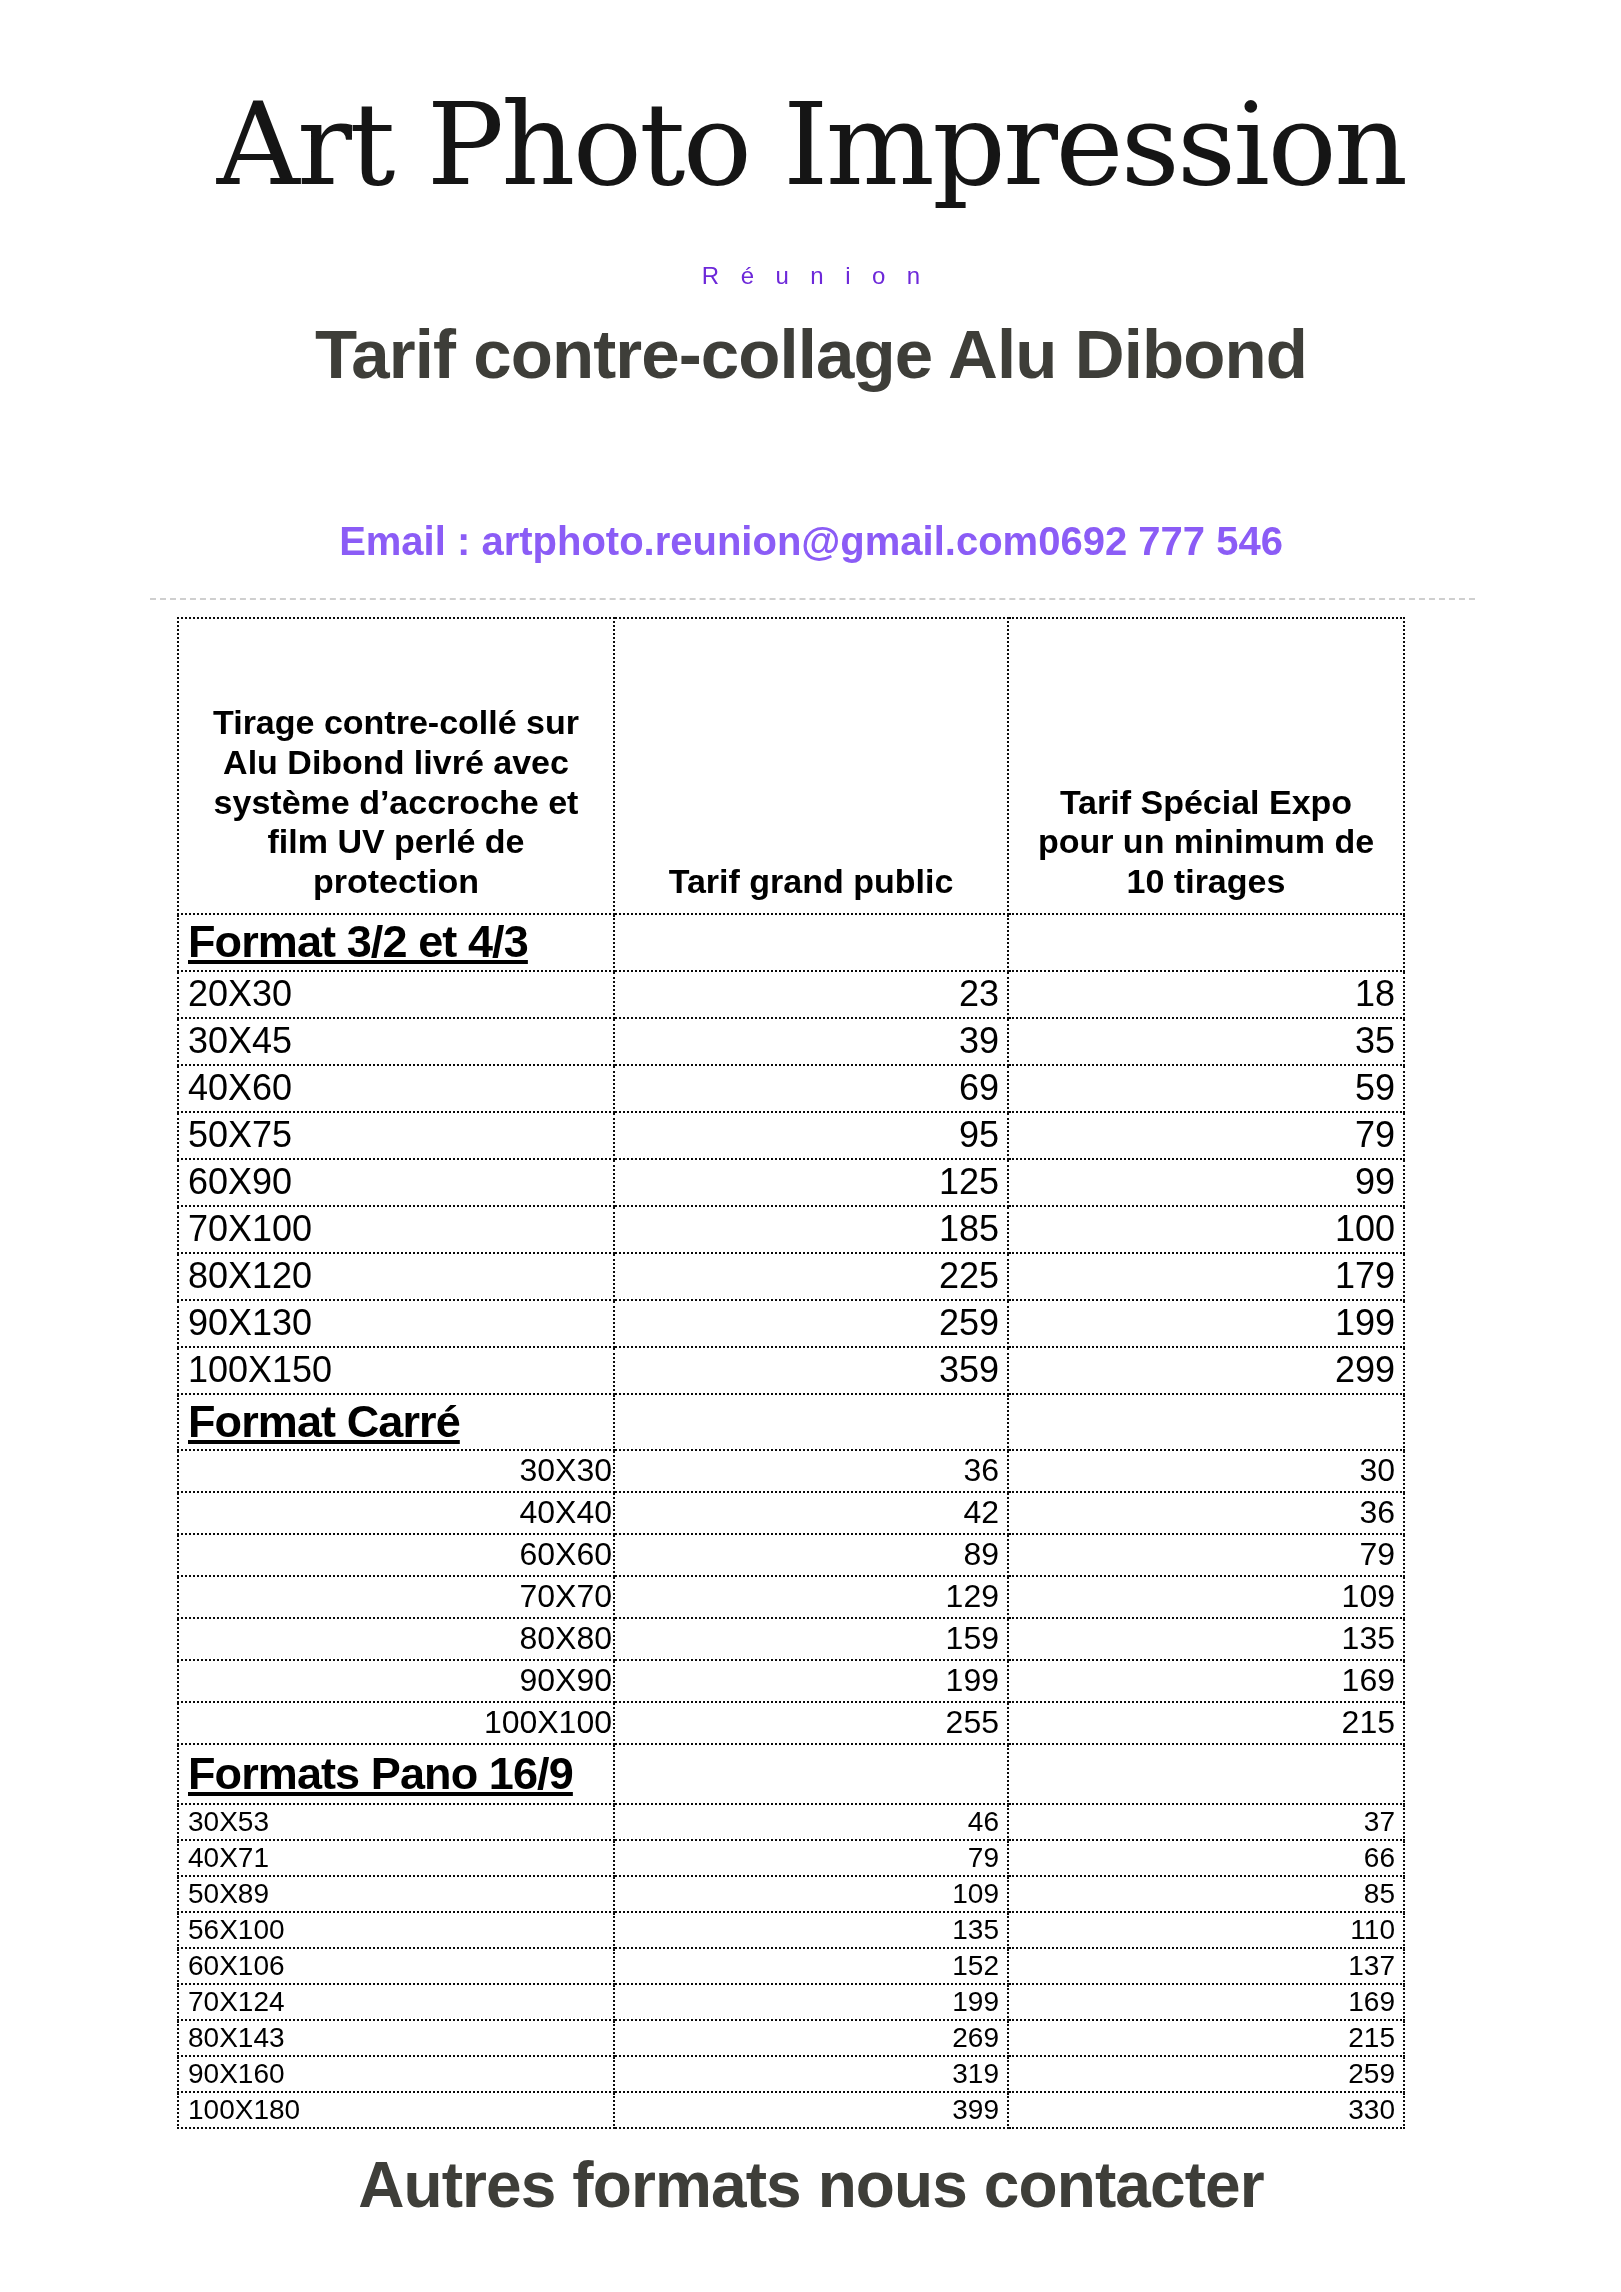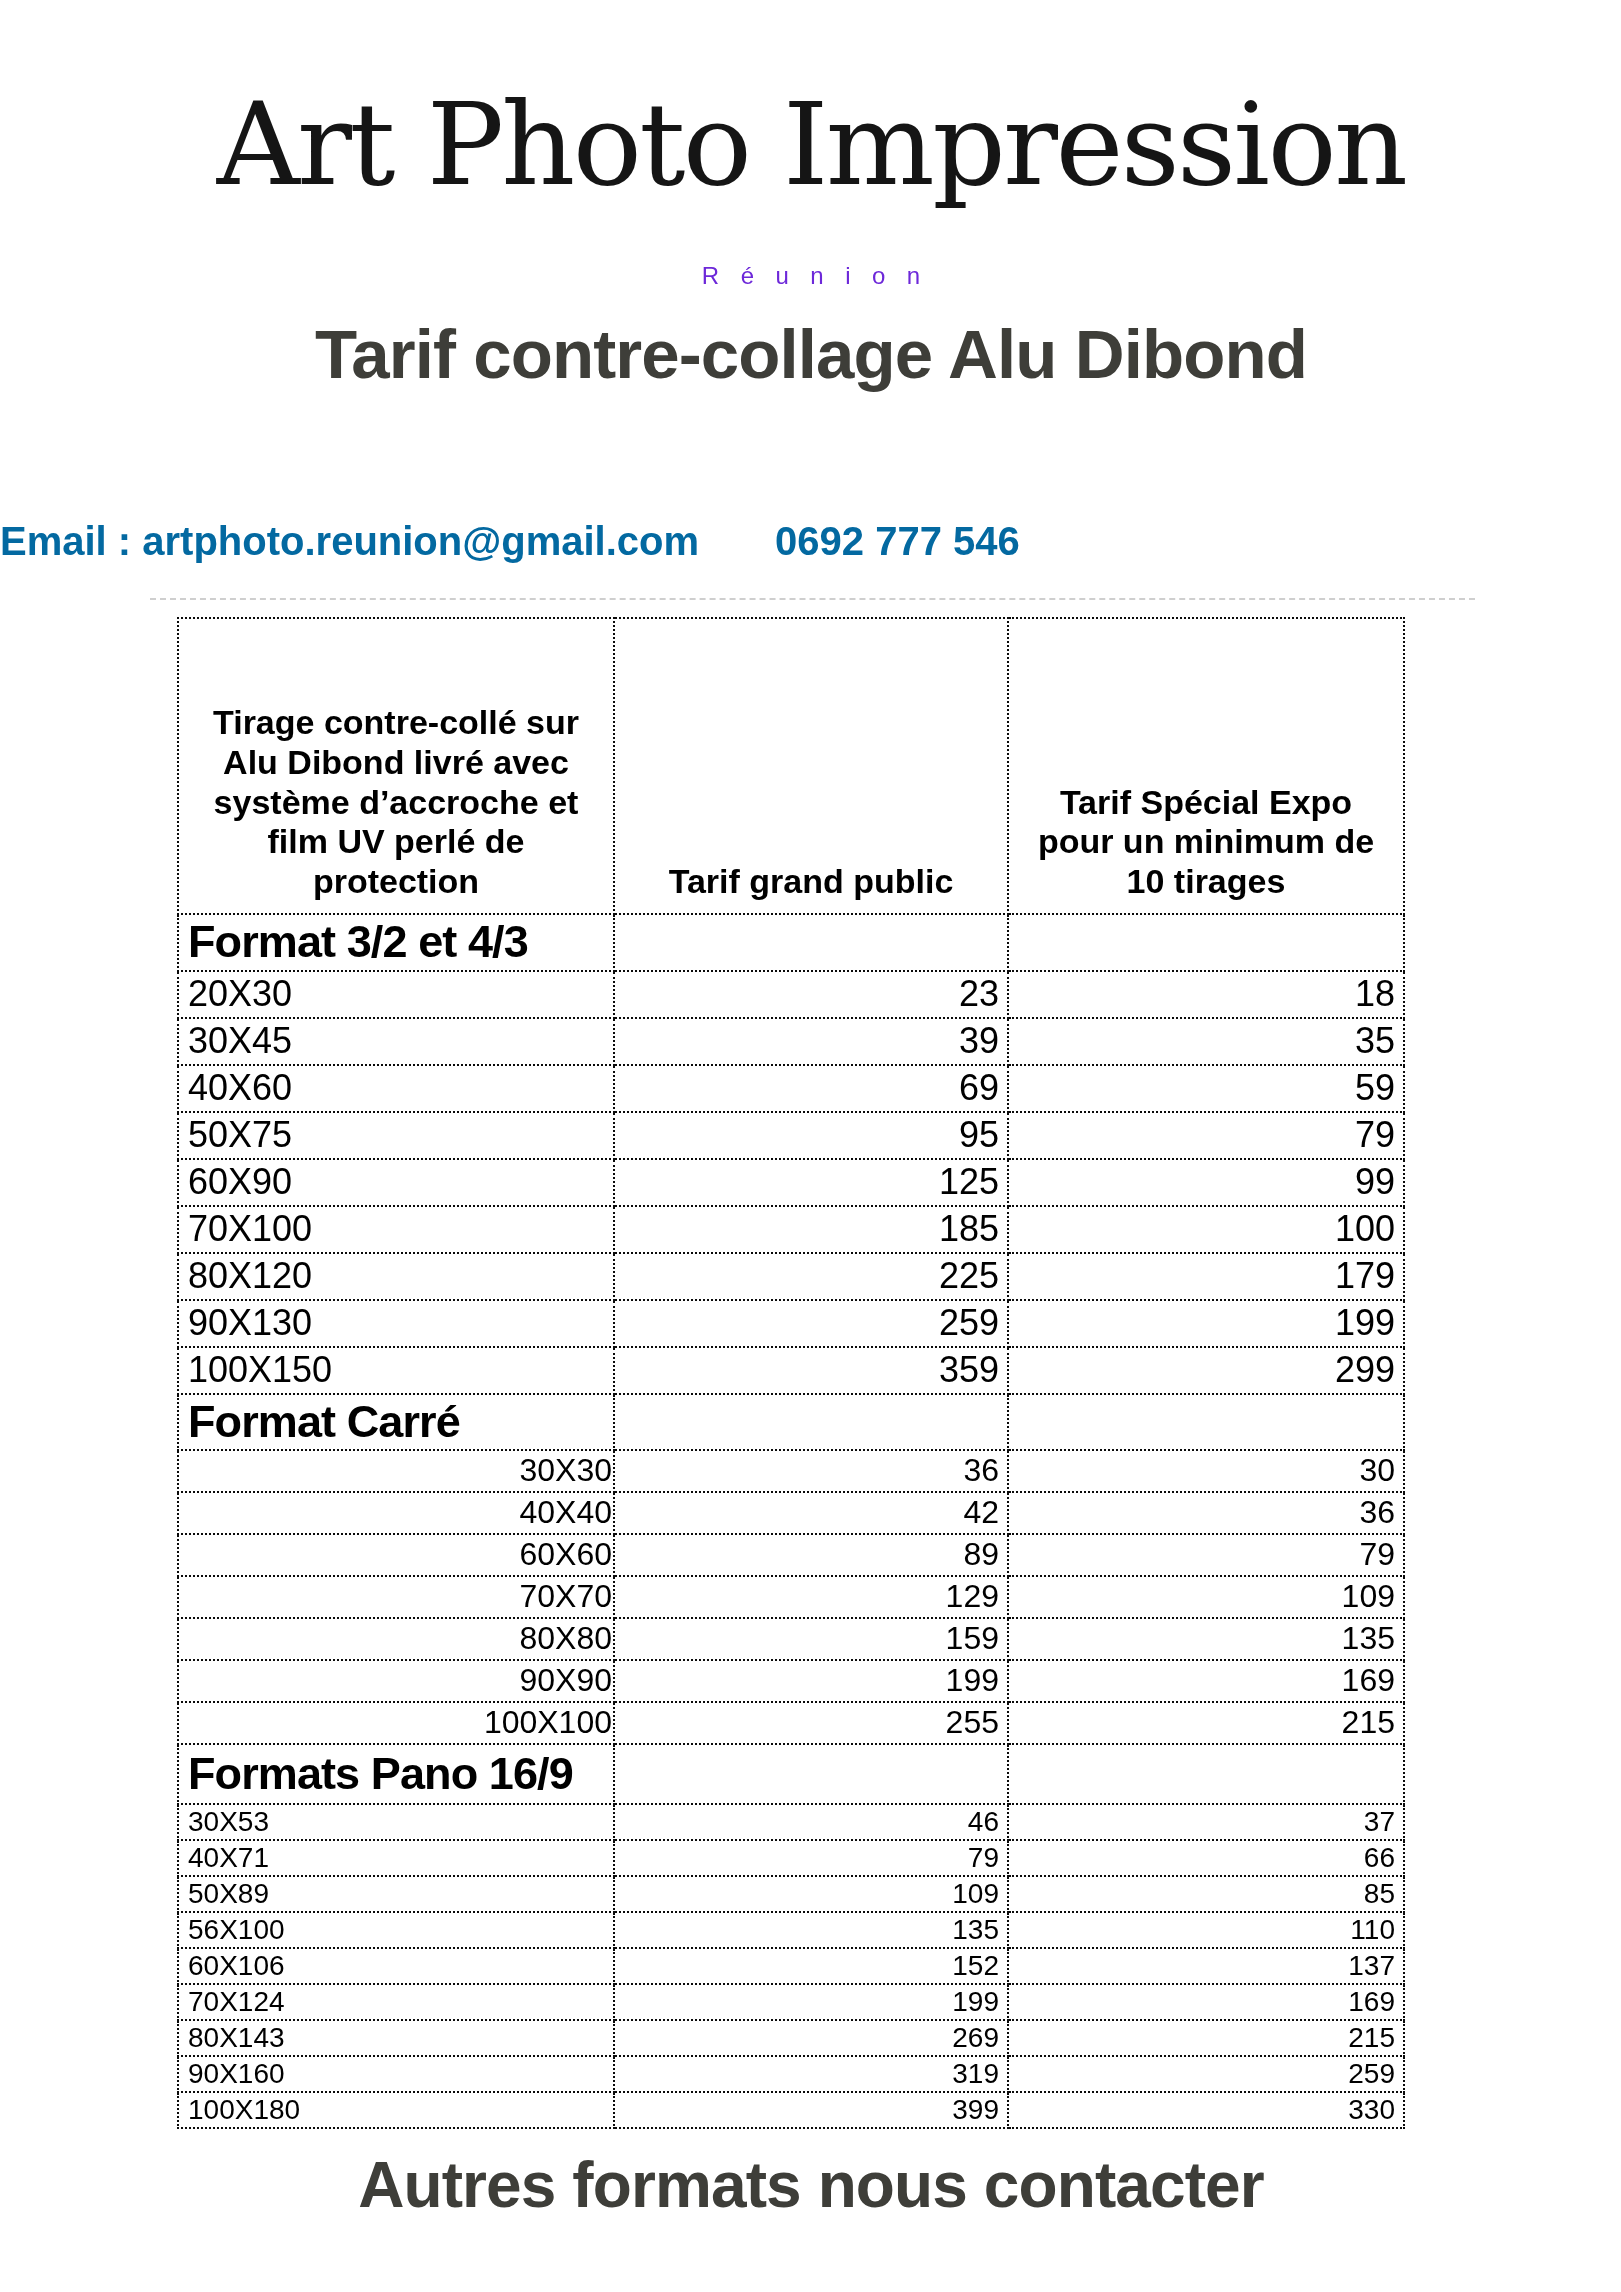--- a/index.html
+++ b/index.html
@@ -41,25 +41,25 @@
     text-align:center;
     font-size:69px;
     font-weight:bold;
     color:#3e3e39;
     letter-spacing:-0.9px;
   }
   .contact-line{
     position:absolute;
     top:519px; left:0; right:0;
     display:flex;
+    justify-content:center;
     align-items:baseline;
-    gap:76px;
     font-size:40px;
     font-weight:bold;
-    color:#0369a1;
+    color:#8b5cf6;
   }
   .divider-line{
     position:absolute;
     top:598px; left:150px;
     width:1325px;
     border-top:2.7px dashed #cfcfcf;
   }
   
   table.price-table{
     position:absolute;
@@ -81,20 +81,21 @@
     line-height:1.17;
     padding:0 5.4px 10.7px 5.4px;
     white-space:pre-line;
   }
   tr.section-row td{font-weight:bold;vertical-align:middle;}
   tr.section-row td.section-title{
     padding-left:9px;
     font-size:45px;
     letter-spacing:-0.9px;
     white-space:nowrap;
+    text-decoration:underline;
   }
   tr.section-row.s1 td{height:53px;}
   tr.section-row.s2 td{height:42px;}
   tr.section-row.s3 td{height:56px;}
   tr.data-row td{vertical-align:middle;}
   tr.data-row td.label{padding-left:9px;text-align:left;white-space:nowrap;}
   tr.data-row td.num{padding-right:8px;text-align:right;}
   tr.data-row.s1 td{height:43px;font-size:36px;}
   tr.data-row.s2 td{height:38px;font-size:32px;text-align:right;}
   tr.data-row.s3 td{height:32px;font-size:28px;}

